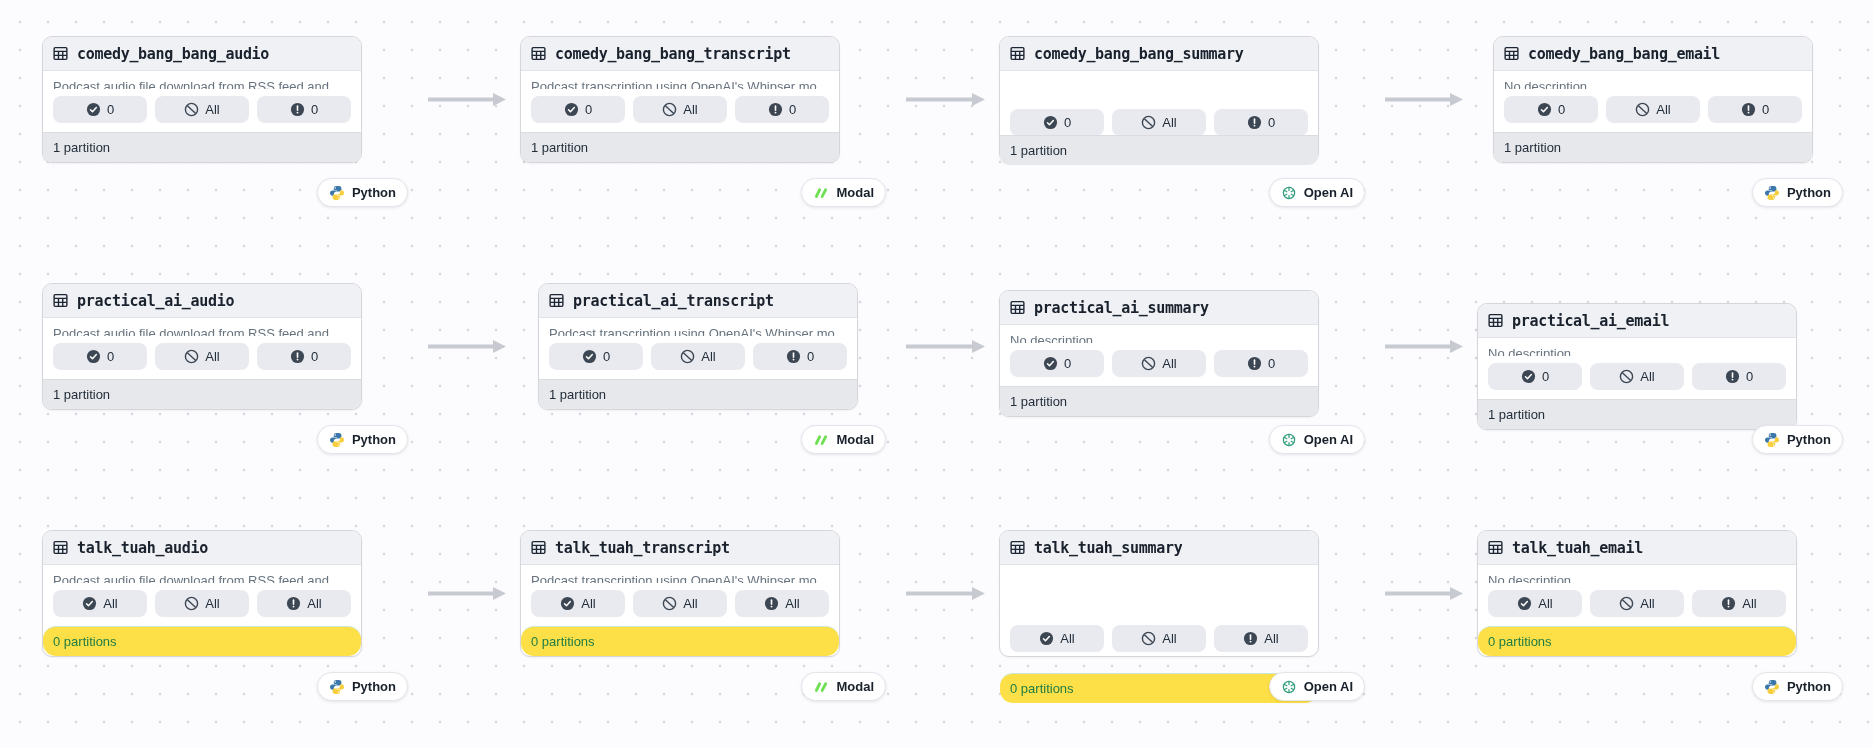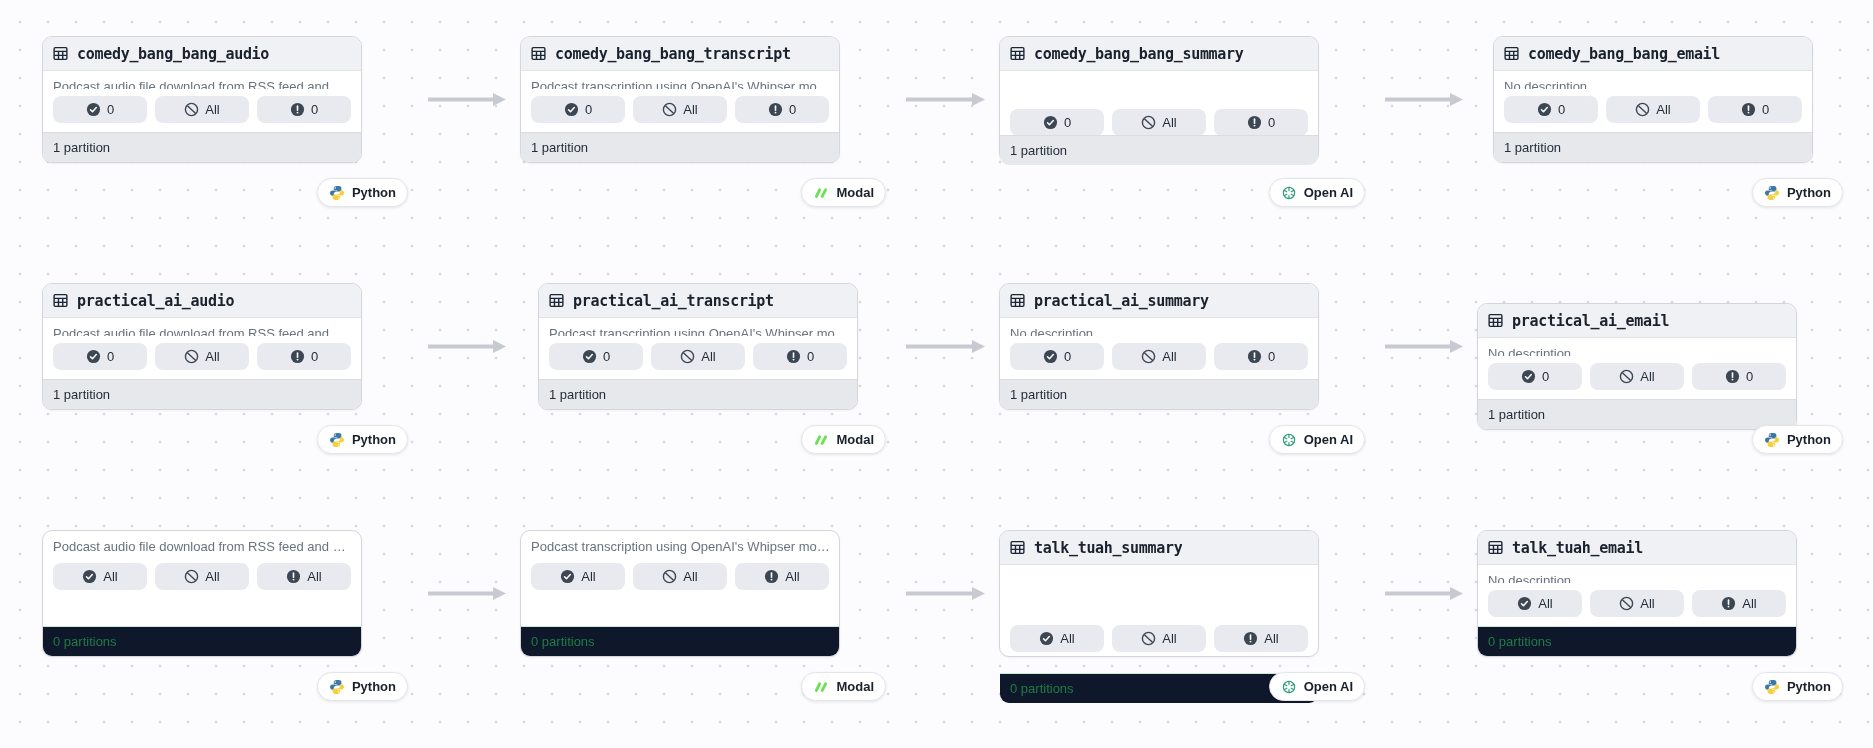--- a/index.html
+++ b/index.html
@@ -40,21 +40,21 @@
     flex:1;height:27px;background:#E9EAEF;border-radius:8px;
     display:flex;align-items:center;justify-content:center;gap:6px;
     font-size:13px;font-weight:500;color:#232E3B;cursor:pointer;
   }
   .bicon{display:flex;align-items:center;}
   .card-footer{
     flex:0 0 auto;height:29px;display:flex;align-items:center;
     padding:0 10px;font-size:13px;color:#232E3B;
     background:#E7E8EC;border-top:1px solid #DADCE1;border-radius:0 0 9px 9px;text-align:right;
   }
-  .card-footer--empty{background:#0f172a;color:#1E7C45;border-top-color:#CBE7D5;}
+  .card-footer--empty{background:#fde047;color:#1E7C45;border-top-color:#CBE7D5;border-radius:13px;}
   .tag{
     position:absolute;height:29px;box-sizing:border-box;
     background:#FFFFFF;border:1px solid #E4E5EA;border-radius:15px;
     box-shadow:0 1px 3px rgba(20,26,40,.10);
     display:flex;align-items:center;gap:7px;padding:0 11px;
     font-size:13px;font-weight:700;color:#18202B;white-space:nowrap;text-align:center;
   }
   .ticon{display:none;width:16px;height:16px;}
   .tag--python .ticon--python{display:block;}
   .tag--modal  .ticon--modal{display:block;}
@@ -408,21 +408,21 @@
     <span class="ticon ticon--modal">
       <svg viewBox="0 0 16 16" width="16" height="16" fill="none" stroke="#6FE054" stroke-width="2.9" stroke-linecap="round">
         <path d="M3.4 11.4L6.6 4.8"></path>
         <path d="M9.2 11.4L12.6 4.8"></path>
       </svg>
     </span>
 
     <span>Modal</span>
   </div>
 
-  <div class="card" style="left: 999px; top: 283px;">
+  <div class="card" style="left: 999px; top: 290px;">
     <div class="card-header">
       <span class="hicon">
         <svg viewBox="0 0 16 16" width="17" height="17" fill="none" stroke="#1C2634" stroke-width="1.3">
           <rect x="2" y="2.5" width="12" height="11" rx="1"></rect>
           <path d="M2 6h12 M6.1 6v7.5 M10.1 6v7.5 M2 9.75h12"></path>
         </svg>
       </span>
       <span class="card-title">practical_ai_summary</span>
     </div>
     <div class="card-body">
@@ -525,20 +525,29 @@
         <circle cx="6.2" cy="3.1" r=".75" fill="#fff"></circle>
         <path fill="#F7CF3E" d="M8.1 14.9c1.9 0 3.1-.9 3.1-2.2v-1.6H7.9v-.7h4.7c1.4 0 2.4-1 2.4-2.5s-1-2.6-2.4-2.6h-1.4v1.5c0 1.5-1.3 2.7-2.8 2.7H5.5c-1.1 0-1.9.9-1.9 2v1.2c0 1.3 1.1 2.2 2.6 2.2h1.9z"></path>
         <circle cx="9.8" cy="12.9" r=".75" fill="#fff"></circle>
       </svg>
     </span>
 
     <span>Python</span>
   </div>
 
   <div class="card" style="left: 42px; top: 530px;">
+    <div class="card-header">
+      <span class="hicon">
+        <svg viewBox="0 0 16 16" width="17" height="17" fill="none" stroke="#1C2634" stroke-width="1.3">
+          <rect x="2" y="2.5" width="12" height="11" rx="1"></rect>
+          <path d="M2 6h12 M6.1 6v7.5 M10.1 6v7.5 M2 9.75h12"></path>
+        </svg>
+      </span>
+      <span class="card-title">talk_tuah_audio</span>
+    </div>
     <div class="card-body">
       <div class="card-desc">Podcast audio file download from RSS feed and …</div>
       <div class="badges">
         <div class="badge">
           <span class="bicon">
             <svg viewBox="0 0 16 16" width="15" height="15">
               <circle cx="8" cy="8" r="7" fill="#3D4754"></circle>
               <path d="M4.8 8.3l2.1 2.1 4.1-4.5" stroke="#fff" stroke-width="1.6" fill="none" stroke-linecap="round" stroke-linejoin="round"></path>
             </svg>
           </span>
@@ -575,20 +584,29 @@
         <circle cx="6.2" cy="3.1" r=".75" fill="#fff"></circle>
         <path fill="#F7CF3E" d="M8.1 14.9c1.9 0 3.1-.9 3.1-2.2v-1.6H7.9v-.7h4.7c1.4 0 2.4-1 2.4-2.5s-1-2.6-2.4-2.6h-1.4v1.5c0 1.5-1.3 2.7-2.8 2.7H5.5c-1.1 0-1.9.9-1.9 2v1.2c0 1.3 1.1 2.2 2.6 2.2h1.9z"></path>
         <circle cx="9.8" cy="12.9" r=".75" fill="#fff"></circle>
       </svg>
     </span>
 
     <span>Python</span>
   </div>
 
   <div class="card" style="left: 520px; top: 530px;">
+    <div class="card-header">
+      <span class="hicon">
+        <svg viewBox="0 0 16 16" width="17" height="17" fill="none" stroke="#1C2634" stroke-width="1.3">
+          <rect x="2" y="2.5" width="12" height="11" rx="1"></rect>
+          <path d="M2 6h12 M6.1 6v7.5 M10.1 6v7.5 M2 9.75h12"></path>
+        </svg>
+      </span>
+      <span class="card-title">talk_tuah_transcript</span>
+    </div>
     <div class="card-body">
       <div class="card-desc">Podcast transcription using OpenAI's Whipser mo…</div>
       <div class="badges">
         <div class="badge">
           <span class="bicon">
             <svg viewBox="0 0 16 16" width="15" height="15">
               <circle cx="8" cy="8" r="7" fill="#3D4754"></circle>
               <path d="M4.8 8.3l2.1 2.1 4.1-4.5" stroke="#fff" stroke-width="1.6" fill="none" stroke-linecap="round" stroke-linejoin="round"></path>
             </svg>
           </span>

